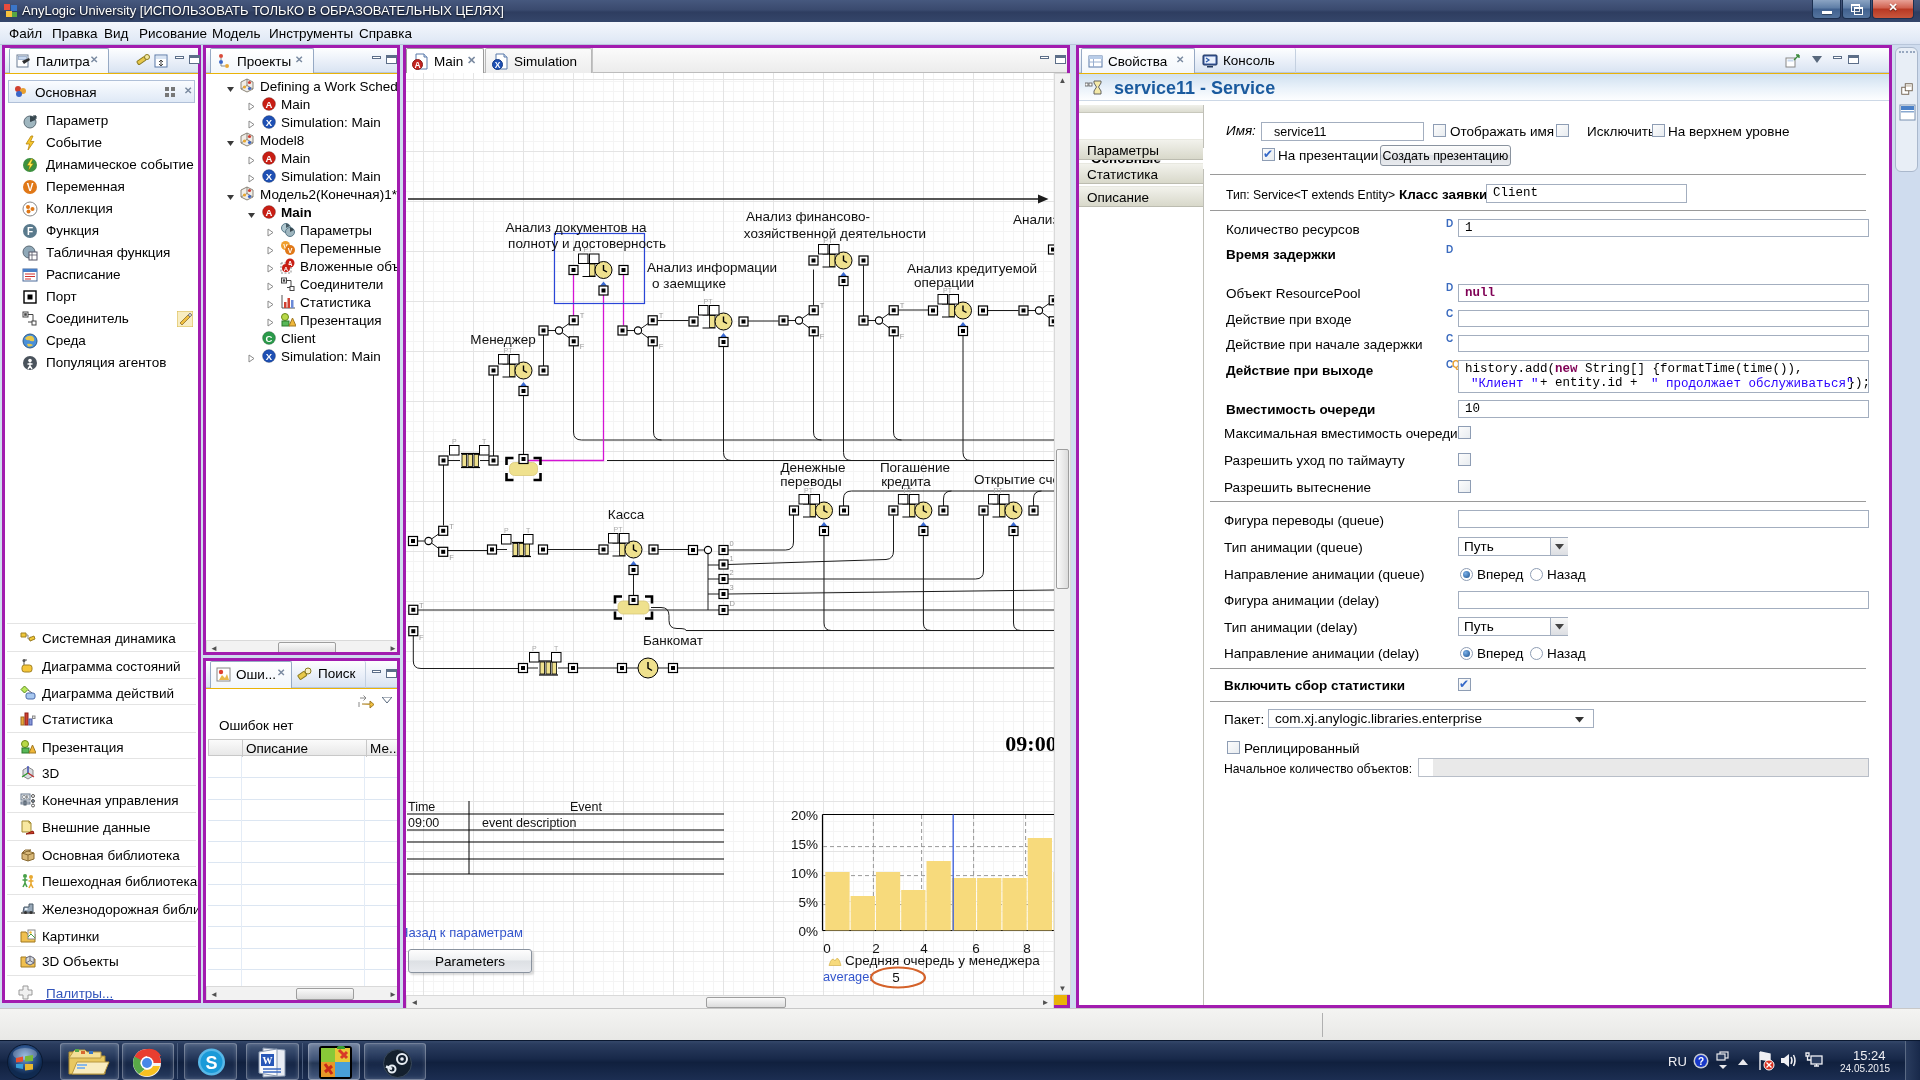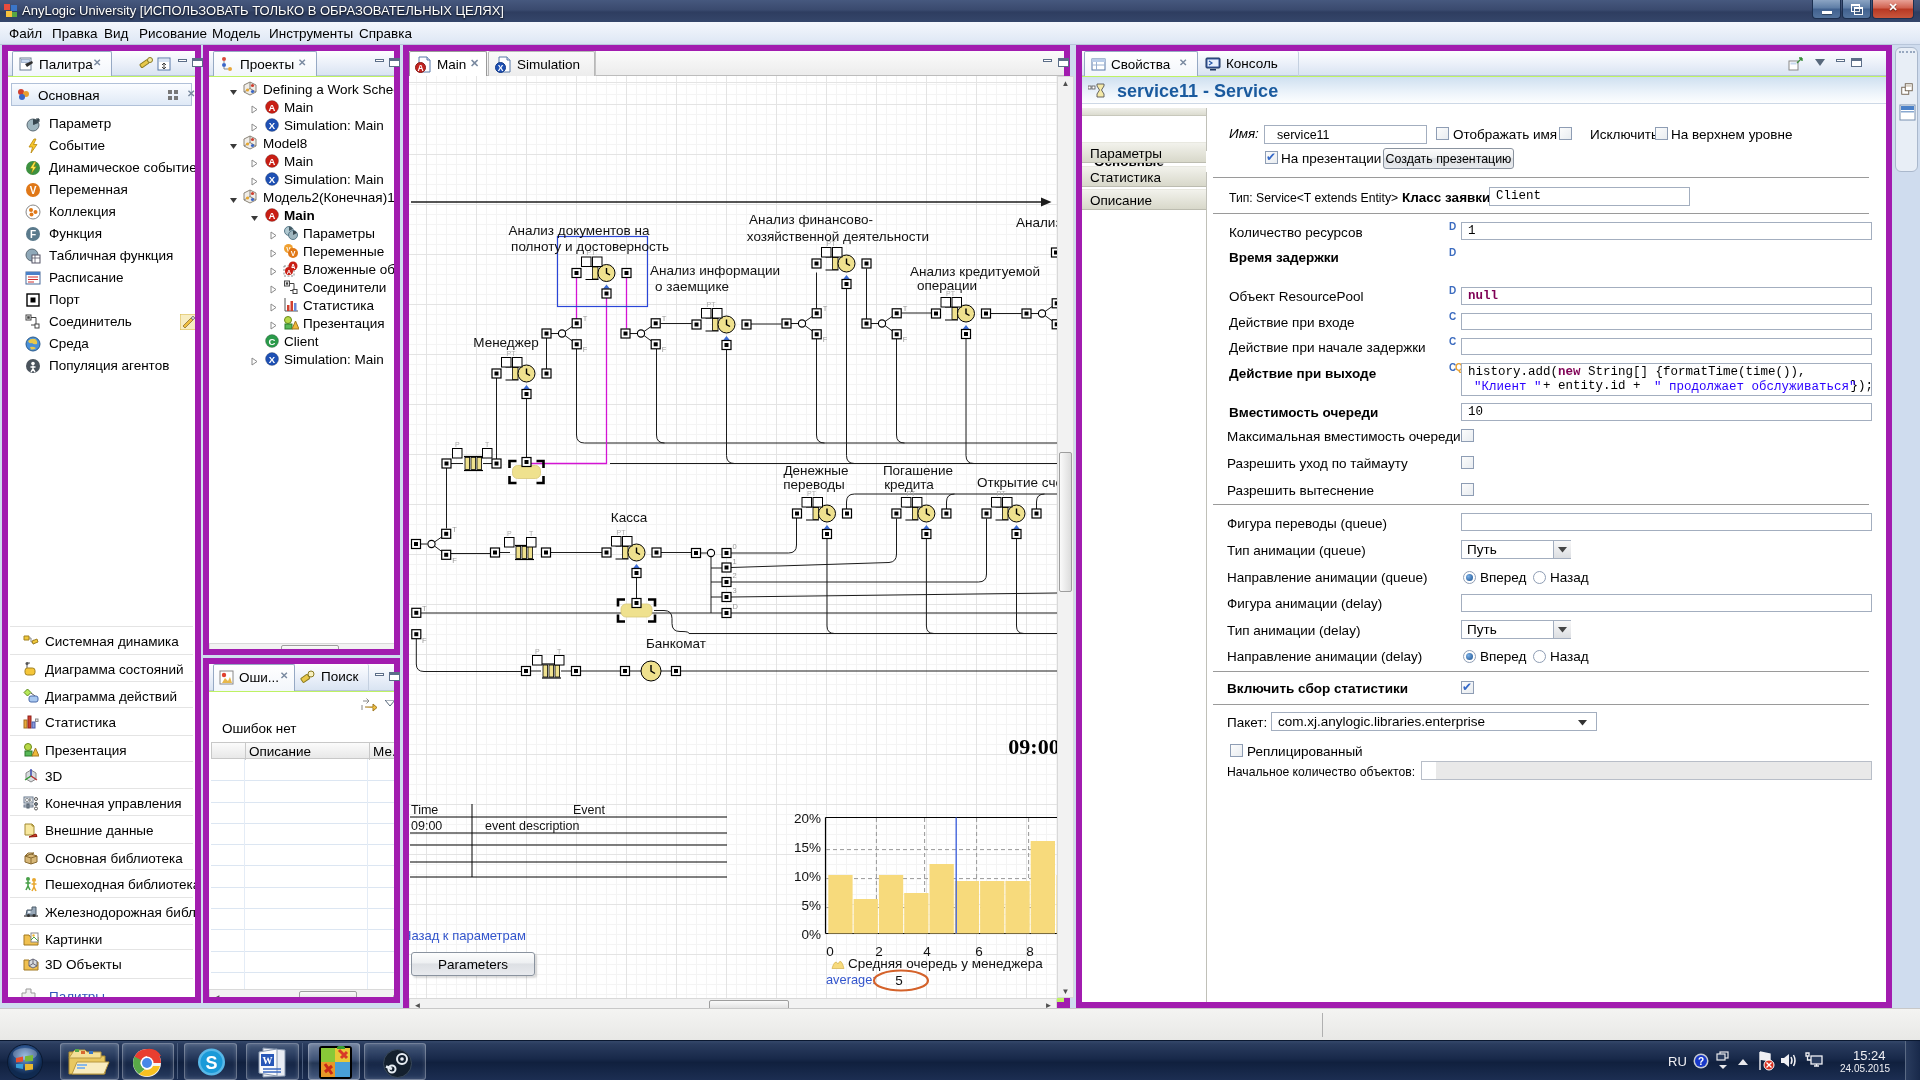--- a/index.html
+++ b/index.html
@@ -9,21 +9,21 @@
 
 #titlebar{left:0;top:0;width:1920px;height:22px;background:linear-gradient(to bottom,#46587e 0%,#3a4a6e 45%,#2e3d60 55%,#35466a 100%);color:#fff;}
 #titlebar .ttl{position:absolute;left:22px;top:3px;font-size:13px;white-space:nowrap;text-shadow:0 1px 2px #000;}
 .winbtn{position:absolute;top:0;height:19px;border:1px solid #1c3050;border-top:none;border-radius:0 0 4px 4px;background:linear-gradient(to bottom,#8ba4c3 0%,#5e7da6 45%,#41618f 50%,#54749e 100%);}
 .winbtn.close{background:linear-gradient(to bottom,#e8a196 0%,#d0604e 45%,#b83823 50%,#c9573d 100%);}
 .winbtn span{position:absolute;left:0;right:0;top:1px;text-align:center;color:#fff;font-size:11px;font-weight:bold;text-shadow:0 1px 1px #00000088;}
 
 #menubar{left:0;top:22px;width:1920px;height:23px;background:linear-gradient(to bottom,#f4f7fc,#e2eaf6 80%,#d8e2f2);border-bottom:1px solid #b8c6da;color:#000;}
 #menubar span{position:absolute;top:4px;}
 
-.panel{border:6px solid #a21caf;background:#bef264;}
+.panel{border:3px solid #a21caf;background:#eab308;}
 .tabbar{position:absolute;left:0;top:0;right:0;height:25px;background:linear-gradient(to bottom,#fdfeff,#e8eef8 60%,#d9e4f2);border-bottom:1px solid #b9c7da;}
 .tab{position:absolute;top:0;height:25px;background:linear-gradient(to bottom,#fff,#f2f6fb);border:1px solid #96a9c4;border-bottom:none;border-radius:2px 2px 0 0;}
 .tab .lbl{position:absolute;top:5px;white-space:nowrap;}
 .tab.inactive{background:transparent;border:none;border-right:1px solid #c4d0e0;}
 .tclose{color:#7a8aa0;font-size:10px;font-weight:bold;}
 .mmico{position:absolute;width:13px;height:11px;}
 .mmico.mini div{position:absolute;left:2px;right:2px;top:2px;height:3px;border:1px solid #5c6e88;background:#fff;}
 .mmico.maxi div{position:absolute;left:1px;right:1px;top:1px;bottom:1px;border:1px solid #5c6e88;border-top:3px solid #5c6e88;background:#fff;}
 
 .prow{position:absolute;left:0;width:100%;height:22px;}

